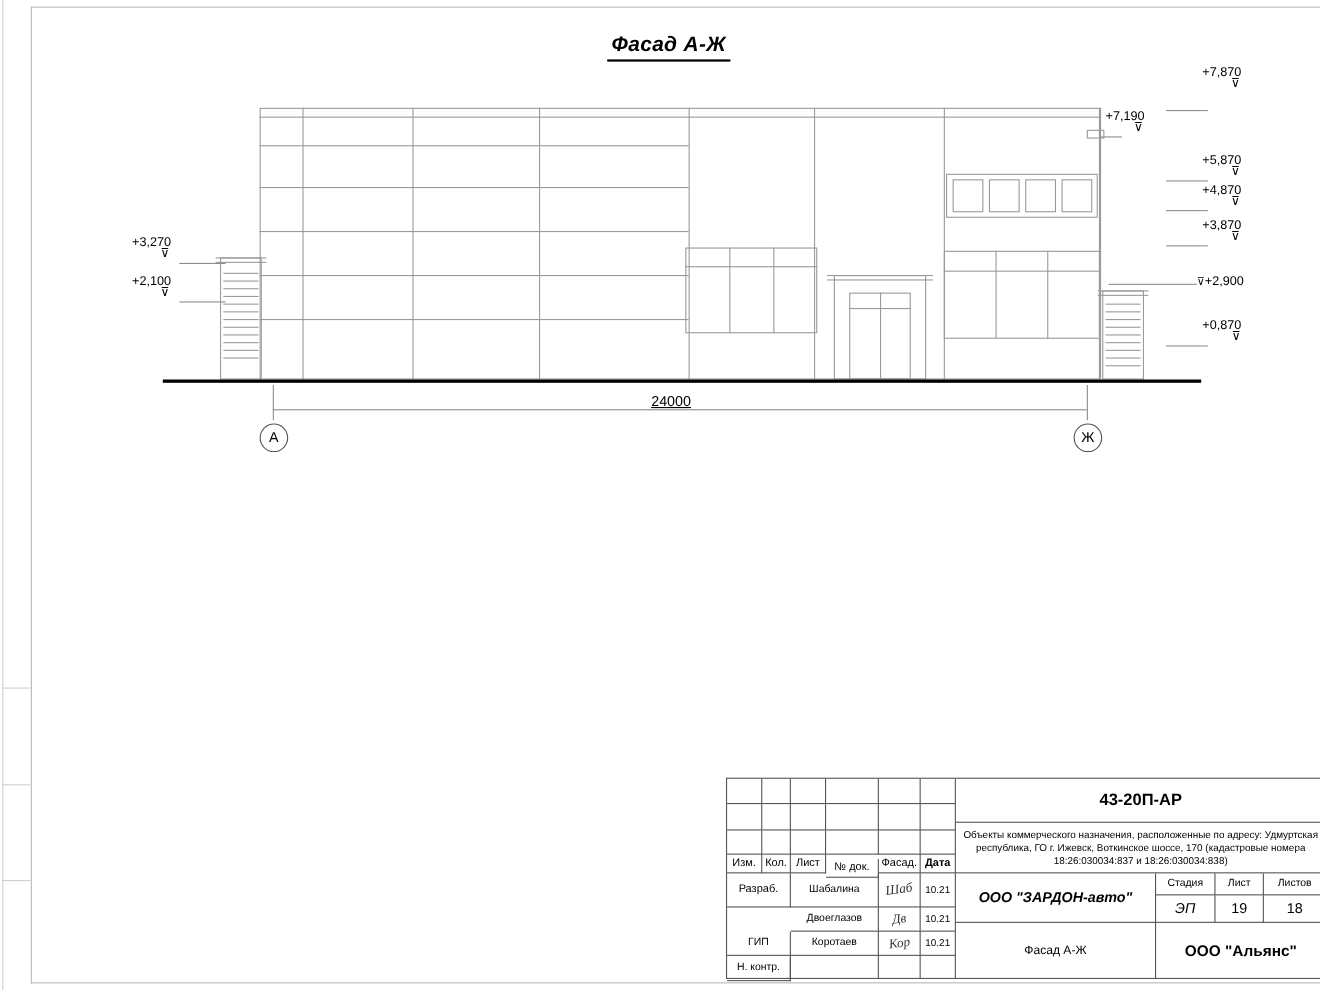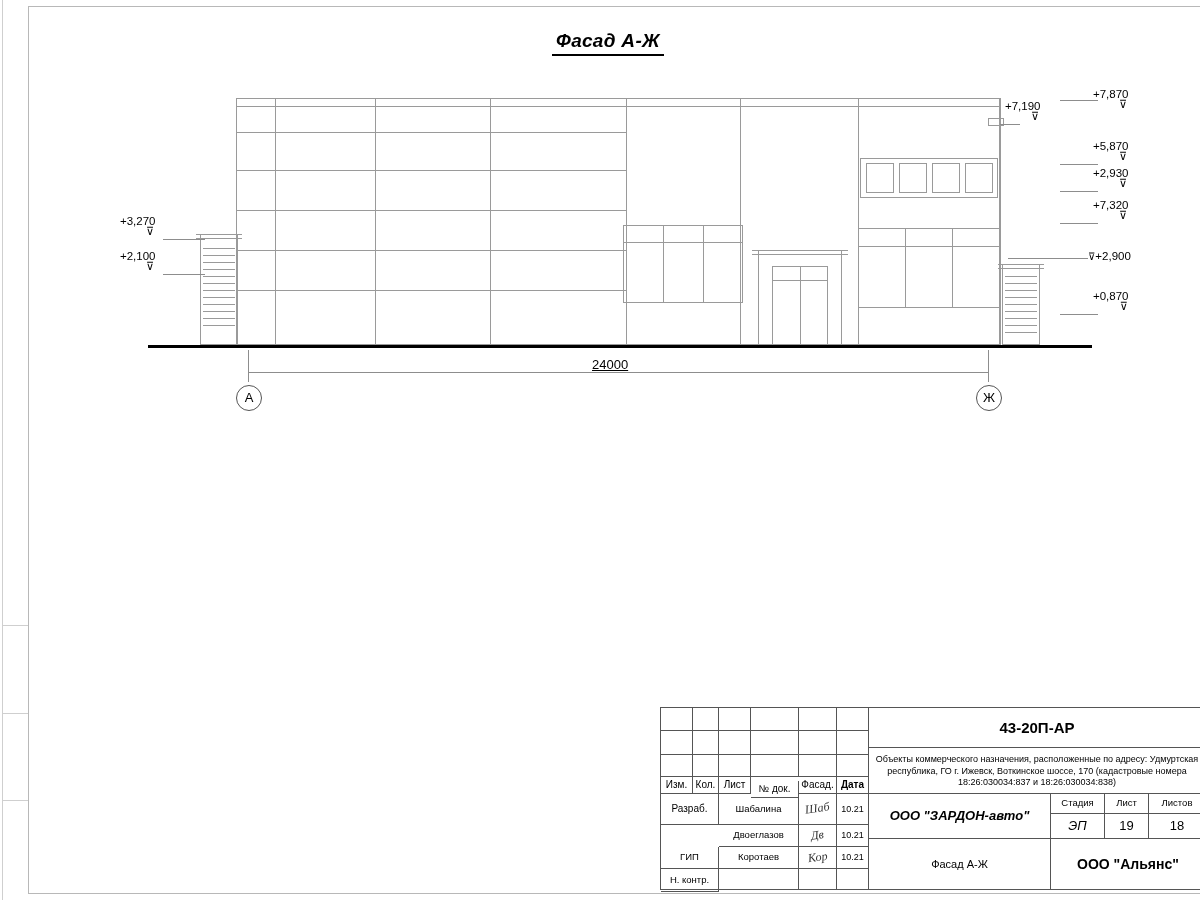--- a/index.html
+++ b/index.html
@@ -307,46 +307,46 @@
     <span class="arrow">⊽</span>
   </div>
   <div class="lvl-line" style="left:163px; top:239px; width:42px;"></div>
 
   <div class="lvl" style="left:120px; top:250px;">
     <span>+2,100</span>
     <span class="arrow">⊽</span>
   </div>
   <div class="lvl-line" style="left:163px; top:274px; width:42px;"></div>
 
-  <div class="lvl" style="left:1093px; top:88px;">
+  <div class="lvl" style="left:1093px; top:60px;">
     <span>+7,870</span>
     <span class="arrow">⊽</span>
   </div>
   <div class="lvl-line" style="left:1060px; top:100px; width:38px;"></div>
 
   <div class="lvl" style="left:1005px; top:100px;">
     <span>+7,190</span>
     <span class="arrow">⊽</span>
   </div>
   <div class="lvl-line" style="left:1000px; top:124px; width:20px;"></div>
 
   <div class="lvl" style="left:1093px; top:140px;">
     <span>+5,870</span>
     <span class="arrow">⊽</span>
   </div>
   <div class="lvl-line" style="left:1060px; top:164px; width:38px;"></div>
 
   <div class="lvl" style="left:1093px; top:167px;">
-    <span>+2,930</span>
+    <span>+4,870</span>
     <span class="arrow">⊽</span>
   </div>
   <div class="lvl-line" style="left:1060px; top:191px; width:38px;"></div>
 
   <div class="lvl" style="left:1093px; top:199px;">
-    <span>+7,320</span>
+    <span>+3,870</span>
     <span class="arrow">⊽</span>
   </div>
   <div class="lvl-line" style="left:1060px; top:223px; width:38px;"></div>
 
   <div class="lvl" style="left:1088px; top:250px;">
     <span style="font-size:10px;">⊽</span><span>+2,900</span>
   </div>
   <div class="lvl-line" style="left:1008px; top:258px; width:80px;"></div>
 
   <div class="lvl" style="left:1093px; top:290px;text-align:center;">

